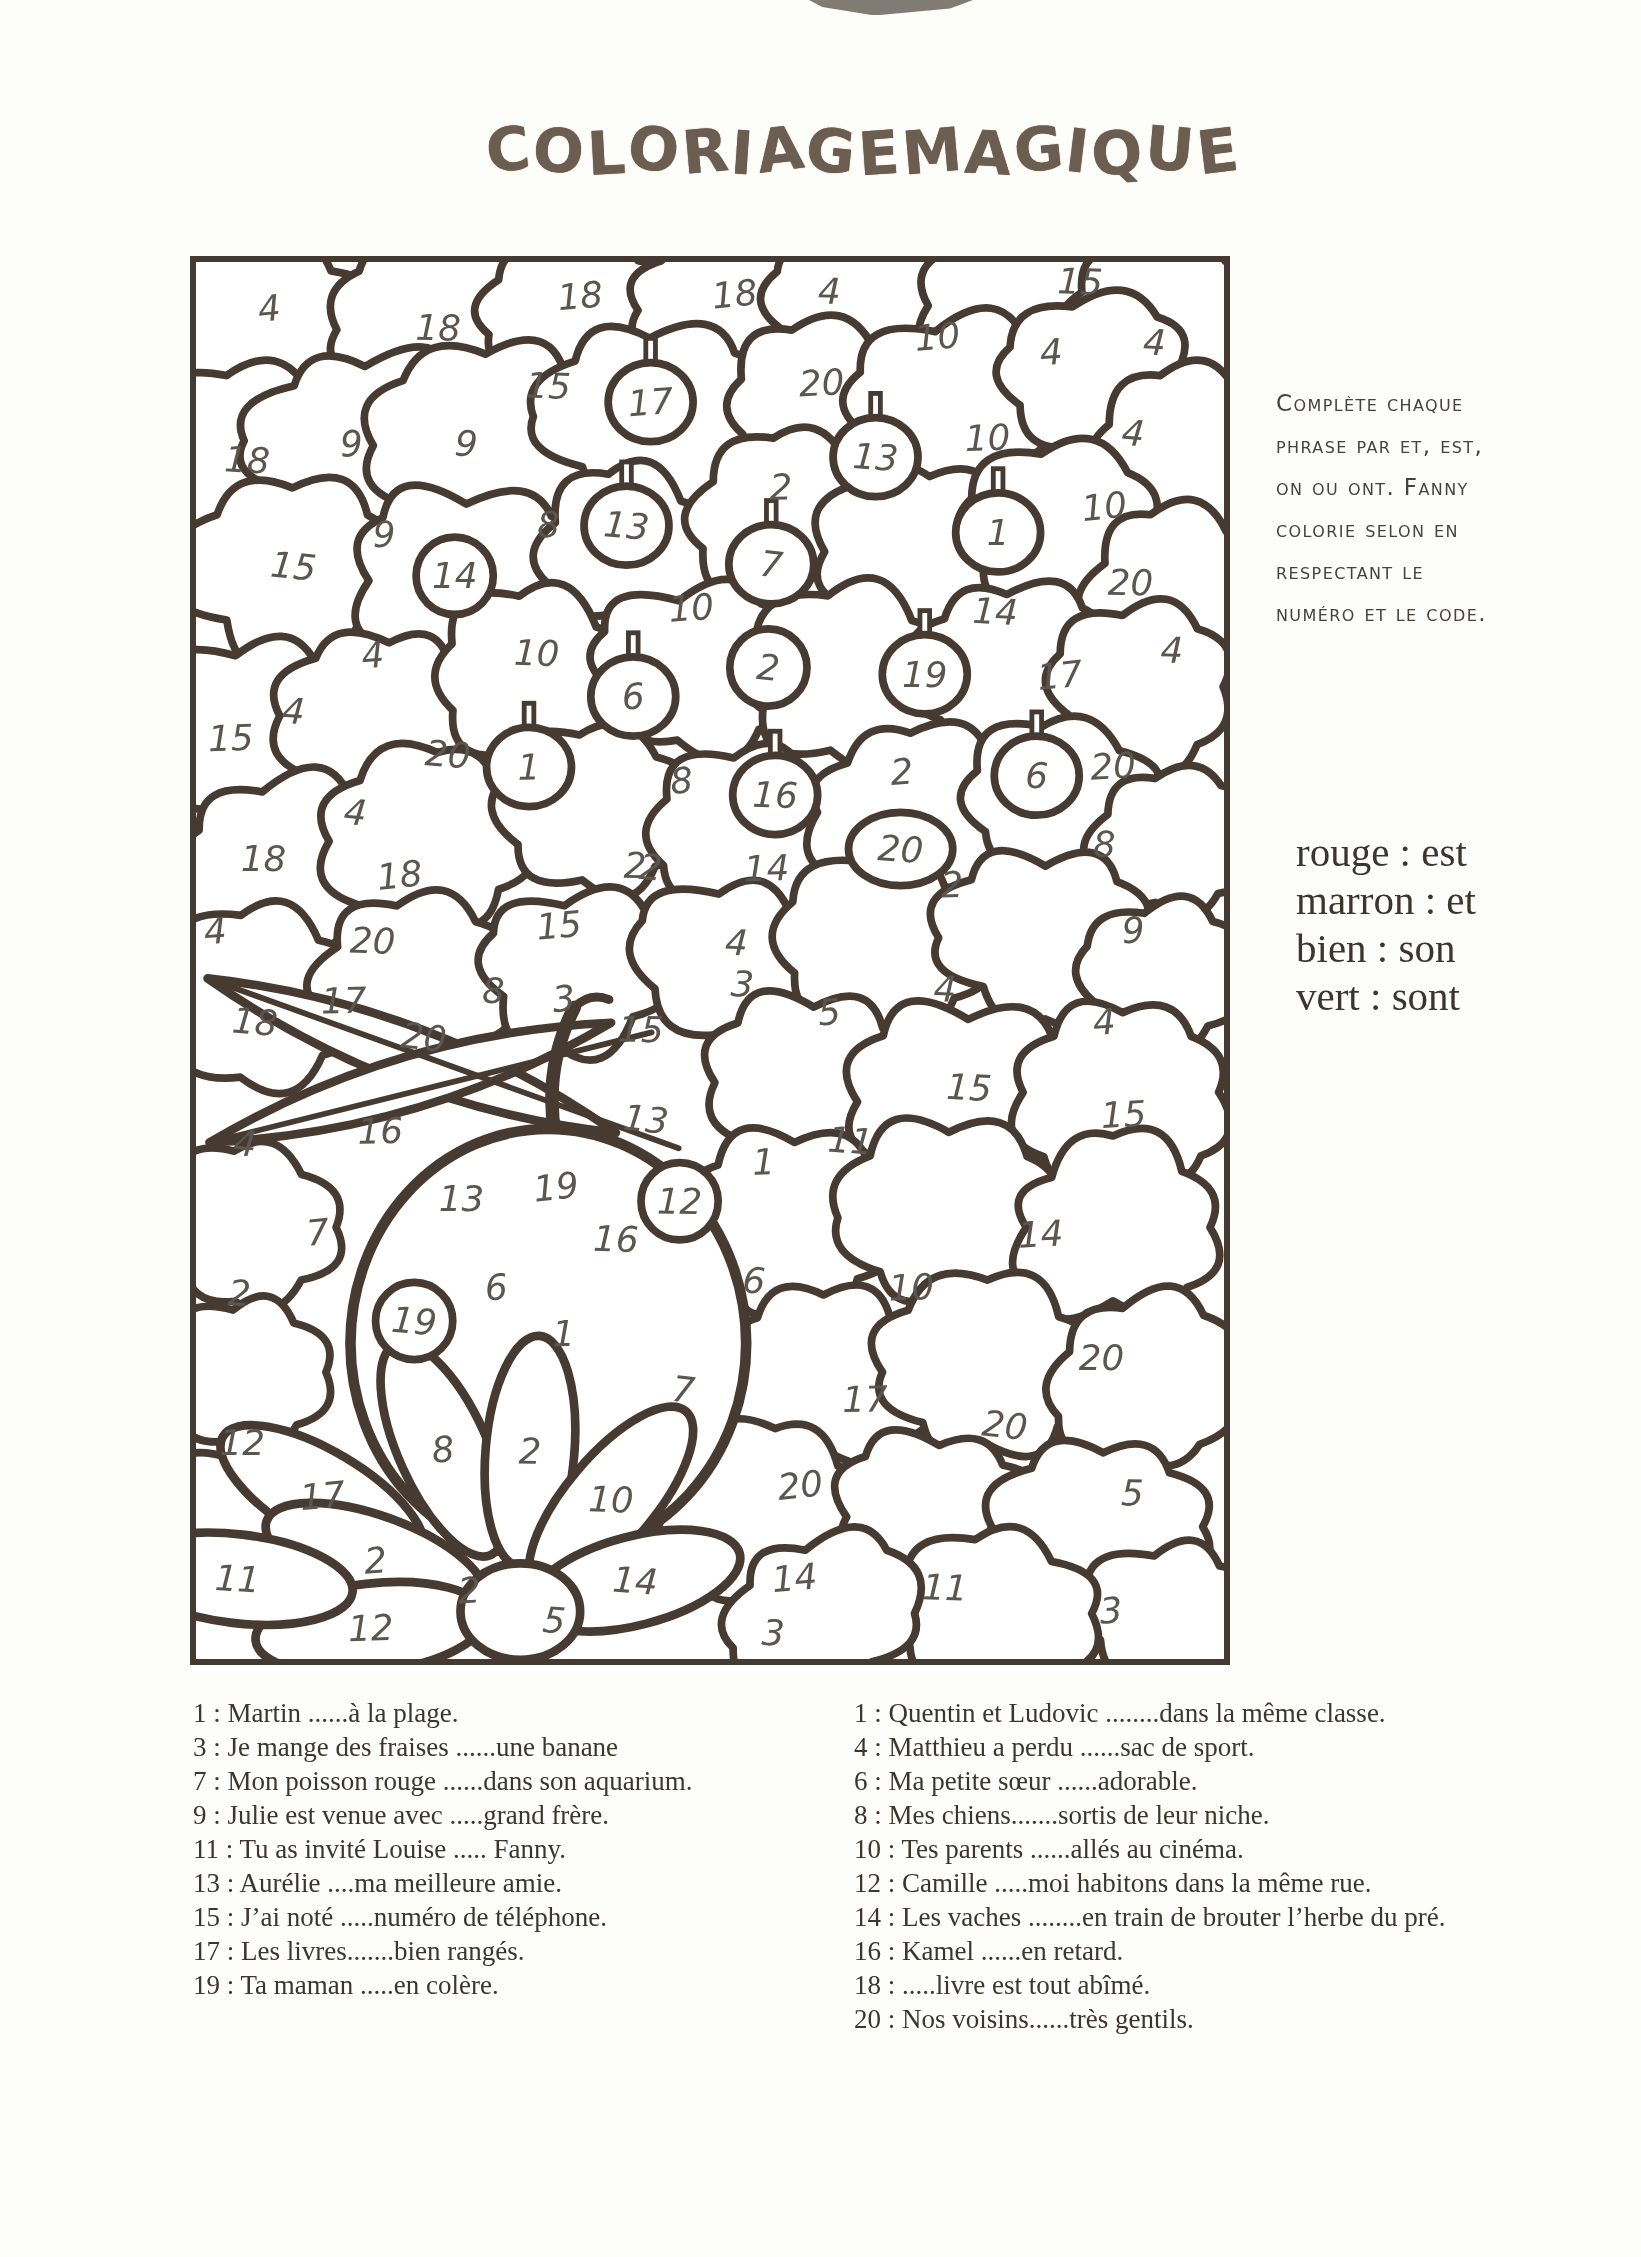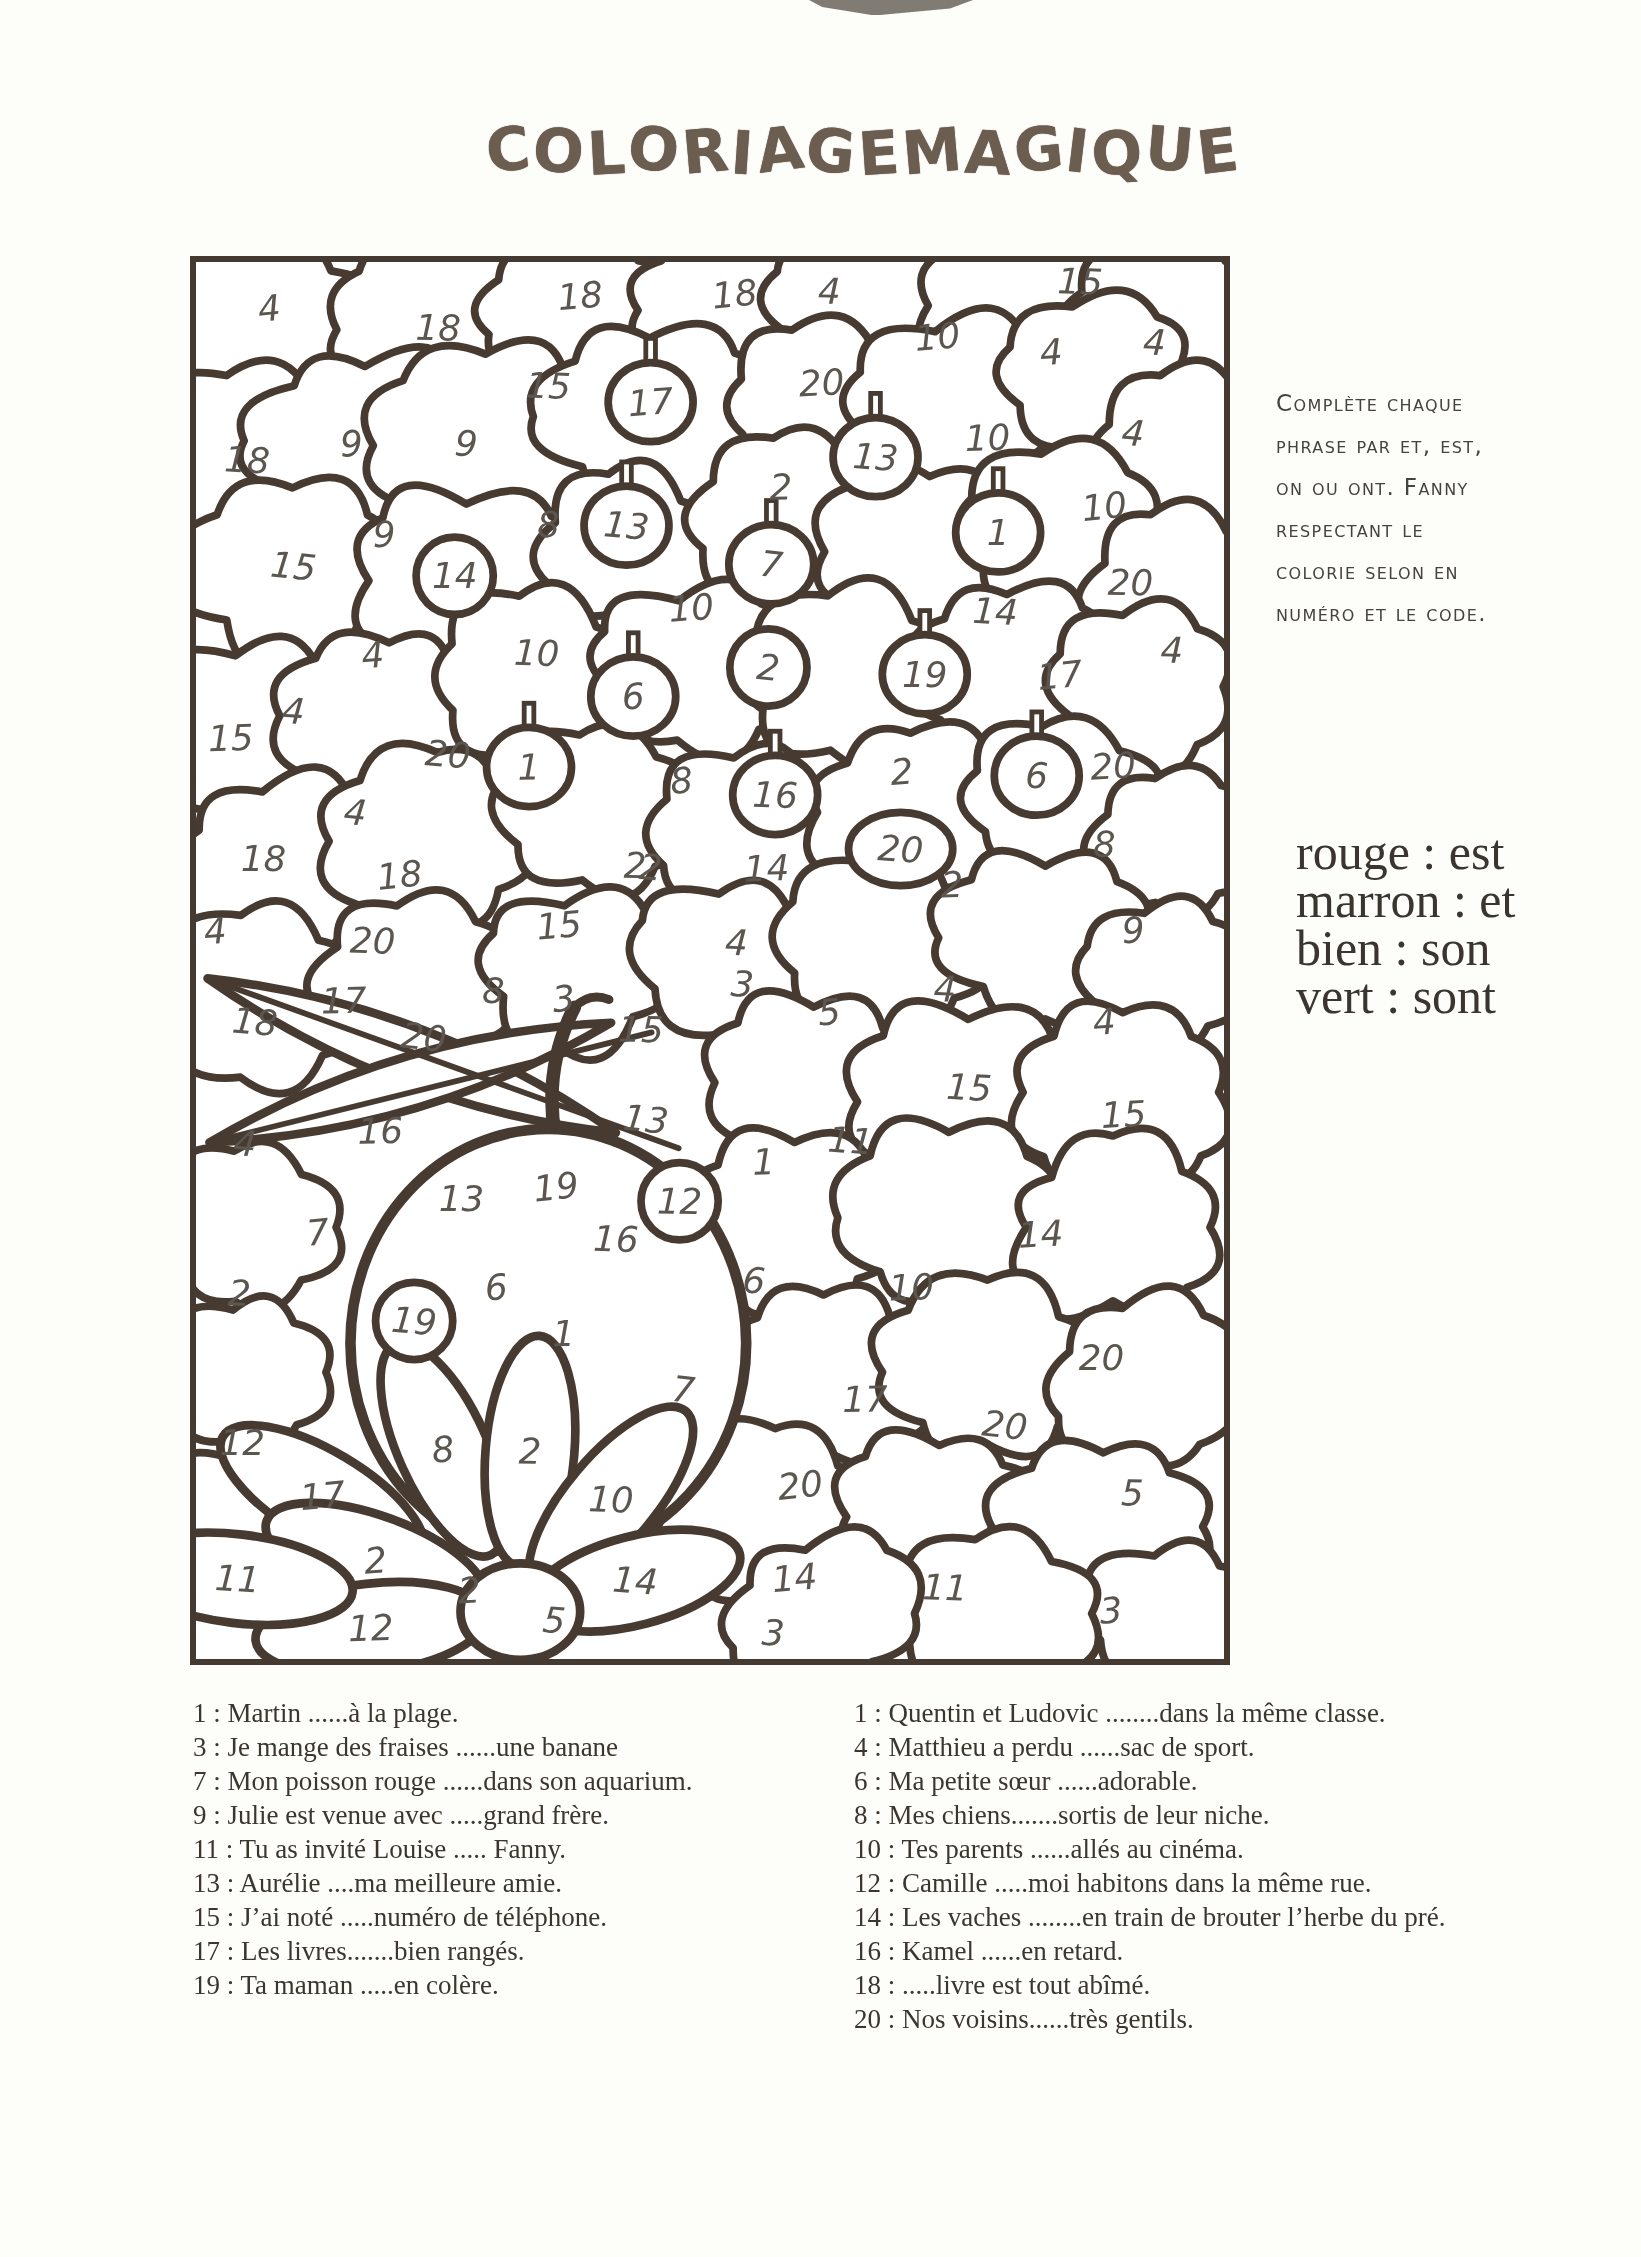--- a/index.html
+++ b/index.html
@@ -51,21 +51,21 @@
     line-height:42px;
     letter-spacing:1.4px;
     color:#46423c;
   }
   .instructions p{margin:0;}
 
   
   .legend{
     position:absolute;left:1296px;top:828px;width:328px;
     font-family:"Liberation Serif", serif;
-    font-size:50px;
+    font-size:41px;
     line-height:48px;
     color:#3a352e;
   }
   .legend p{margin:0;}
 
   
   .sentences{position:absolute;left:0;top:1686px;width:1641px;color:#3b362e;}
   .col{position:absolute;top:10px;font-family:"Liberation Serif", serif;font-size:27px;line-height:34px;}
   .col.left{left:193px;width:653px;}
   .col.right{left:854px;width:676px;}
@@ -295,22 +295,22 @@
         <text x="776" y="1373" fill="#5b564f" font-family="&quot;DejaVu Sans&quot;, sans-serif" font-style="italic" font-size="37" text-anchor="middle" dominant-baseline="central" transform="rotate(2 776 1373)">11</text>
         <text x="948" y="1397" fill="#5b564f" font-family="&quot;DejaVu Sans&quot;, sans-serif" font-style="italic" font-size="37" text-anchor="middle" dominant-baseline="central" transform="rotate(-4 948 1397)">3</text>
         <text x="598" y="1420" fill="#5b564f" font-family="&quot;DejaVu Sans&quot;, sans-serif" font-style="italic" font-size="37" text-anchor="middle" dominant-baseline="central" transform="rotate(3 598 1420)">3</text>
       </svg>
   </div>
 
   <div class="instructions">
     <p>Complète chaque</p>
     <p>phrase par et, est,</p>
     <p>on ou ont. Fanny</p>
+    <p>colorie selon en</p>
     <p>respectant le</p>
-    <p>colorie selon en</p>
     <p>numéro et le code.</p>
   </div>
 
   <div class="legend">
     <p>rouge : est</p>
     <p>marron : et</p>
     <p>bien : son</p>
     <p>vert : sont</p>
   </div>
 

